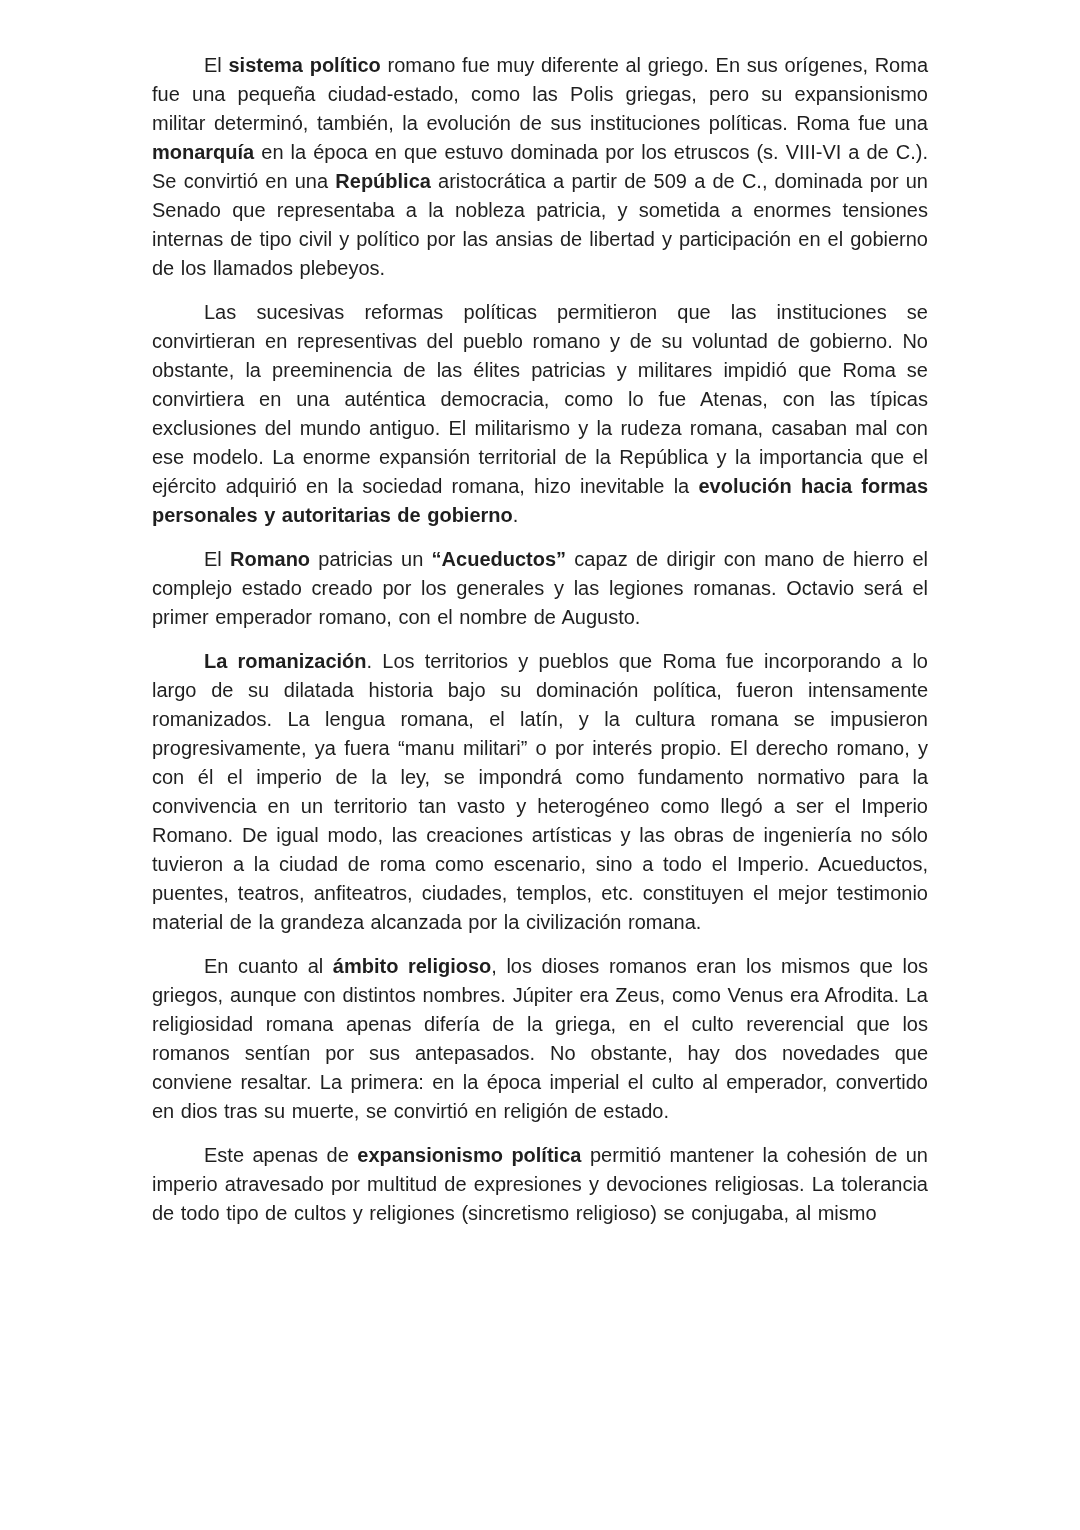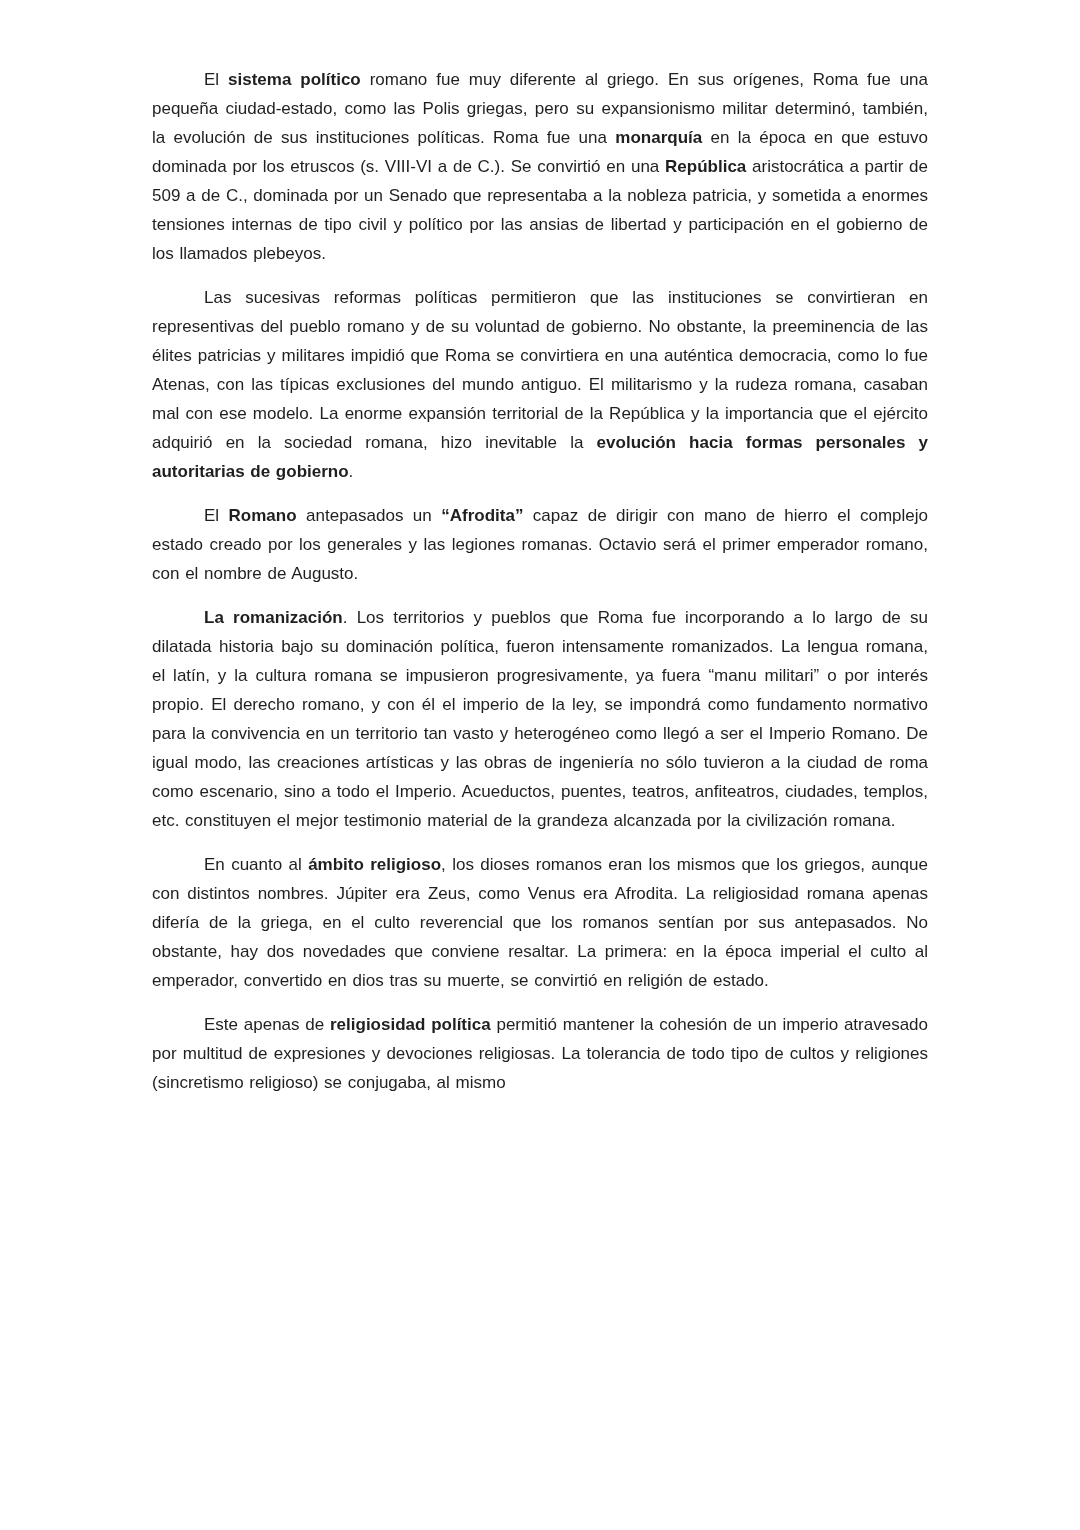--- a/index.html
+++ b/index.html
@@ -5,23 +5,23 @@
   html, body {
     margin: 0;
     padding: 0;
     background: #ffffff;
   }
   .page {
     width: 1080px;
     min-height: 1530px;
     box-sizing: border-box;
     background: #ffffff;
-    padding: 65px 152px 80px 152px;
+    padding: 51px 152px 80px 152px;
     font-family: "Liberation Sans", sans-serif;
-    font-size: 17px;
+    font-size: 20px;
     line-height: 29px;
     color: #1f1f1f;
   }
   .doc-body p {
     margin: 0 0 15px 0;
     text-align: justify;
     text-indent: 52px;
     word-spacing: 1px;
   }
   .doc-body p:last-child {
@@ -31,18 +31,18 @@
     font-weight: bold;
   }
 </style>
 </head>
 <body>
 
 <div class="page">
   <div class="doc-body">
       <p><span>El </span><span class="b">sistema político</span><span> romano fue muy diferente al griego. En sus orígenes, Roma fue una pequeña ciudad-estado, como las Polis griegas, pero su expansionismo militar determinó, también, la evolución de sus instituciones políticas. Roma fue una </span><span class="b">monarquía</span><span> en la época en que estuvo dominada por los etruscos (s. VIII-VI a de C.). Se convirtió en una </span><span class="b">República</span><span> aristocrática a partir de 509 a de C., dominada por un Senado que representaba a la nobleza patricia, y sometida a enormes tensiones internas de tipo civil y político por las ansias de libertad y participación en el gobierno de los llamados plebeyos.</span></p>
       <p><span>Las sucesivas reformas políticas permitieron que las instituciones se convirtieran en representivas del pueblo romano y de su voluntad de gobierno. No obstante, la preeminencia de las élites patricias y militares impidió que Roma se convirtiera en una auténtica democracia, como lo fue Atenas, con las típicas exclusiones del mundo antiguo. El militarismo y la rudeza romana, casaban mal con ese modelo. La enorme expansión territorial de la República y la importancia que el ejército adquirió en la sociedad romana, hizo inevitable la </span><span class="b">evolución hacia formas personales y autoritarias de gobierno</span><span>.</span></p>
-      <p><span>El </span><span class="b">Romano</span><span> antepasados un </span><span class="b">“Afrodita”</span><span> capaz de dirigir con mano de hierro el complejo estado creado por los generales y las legiones romanas. Octavio será el primer emperador romano, con el nombre de Augusto.</span></p>
+      <p><span>El </span><span class="b">Romano</span><span> patricias un </span><span class="b">“Acueductos”</span><span> capaz de dirigir con mano de hierro el complejo estado creado por los generales y las legiones romanas. Octavio será el primer emperador romano, con el nombre de Augusto.</span></p>
       <p><span class="b">La romanización</span><span>. Los territorios y pueblos que Roma fue incorporando a lo largo de su dilatada historia bajo su dominación política, fueron intensamente romanizados. La lengua romana, el latín, y la cultura romana se impusieron progresivamente, ya fuera “manu militari” o por interés propio. El derecho romano, y con él el imperio de la ley, se impondrá como fundamento normativo para la convivencia en un territorio tan vasto y heterogéneo como llegó a ser el Imperio Romano. De igual modo, las creaciones artísticas y las obras de ingeniería no sólo tuvieron a la ciudad de roma como escenario, sino a todo el Imperio. Acueductos, puentes, teatros, anfiteatros, ciudades, templos, etc. constituyen el mejor testimonio material de la grandeza alcanzada por la civilización romana.</span></p>
       <p><span>En cuanto al </span><span class="b">ámbito religioso</span><span>, los dioses romanos eran los mismos que los griegos, aunque con distintos nombres. Júpiter era Zeus, como Venus era Afrodita. La religiosidad romana apenas difería de la griega, en el culto reverencial que los romanos sentían por sus antepasados. No obstante, hay dos novedades que conviene resaltar. La primera: en la época imperial el culto al emperador, convertido en dios tras su muerte, se convirtió en religión de estado.</span></p>
-      <p><span>Este apenas de </span><span class="b">religiosidad política</span><span> permitió mantener la cohesión de un imperio atravesado por multitud de expresiones y devociones religiosas. La tolerancia de todo tipo de cultos y religiones (sincretismo religioso) se conjugaba, al mismo</span></p>
+      <p><span>Este apenas de </span><span class="b">expansionismo política</span><span> permitió mantener la cohesión de un imperio atravesado por multitud de expresiones y devociones religiosas. La tolerancia de todo tipo de cultos y religiones (sincretismo religioso) se conjugaba, al mismo</span></p>
     </div>
 </div>
 
 </body></html>

